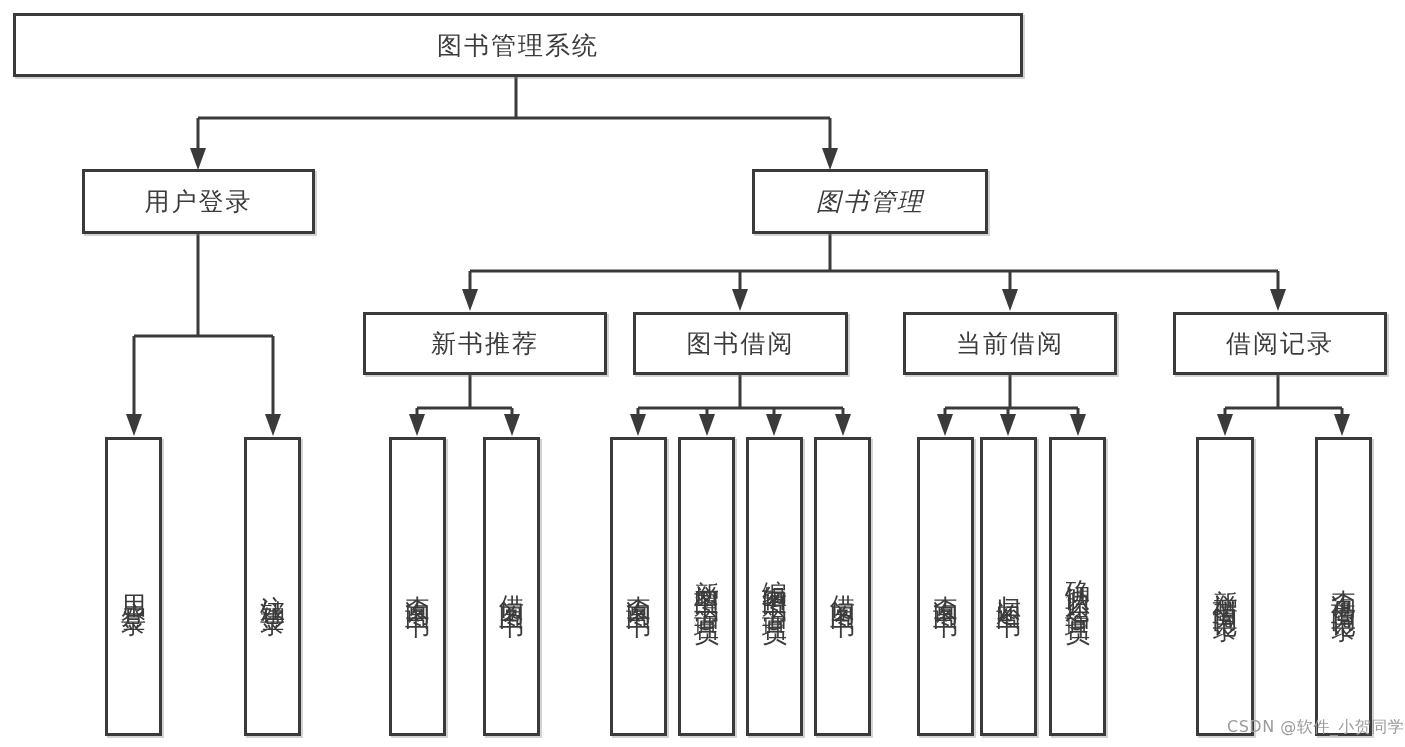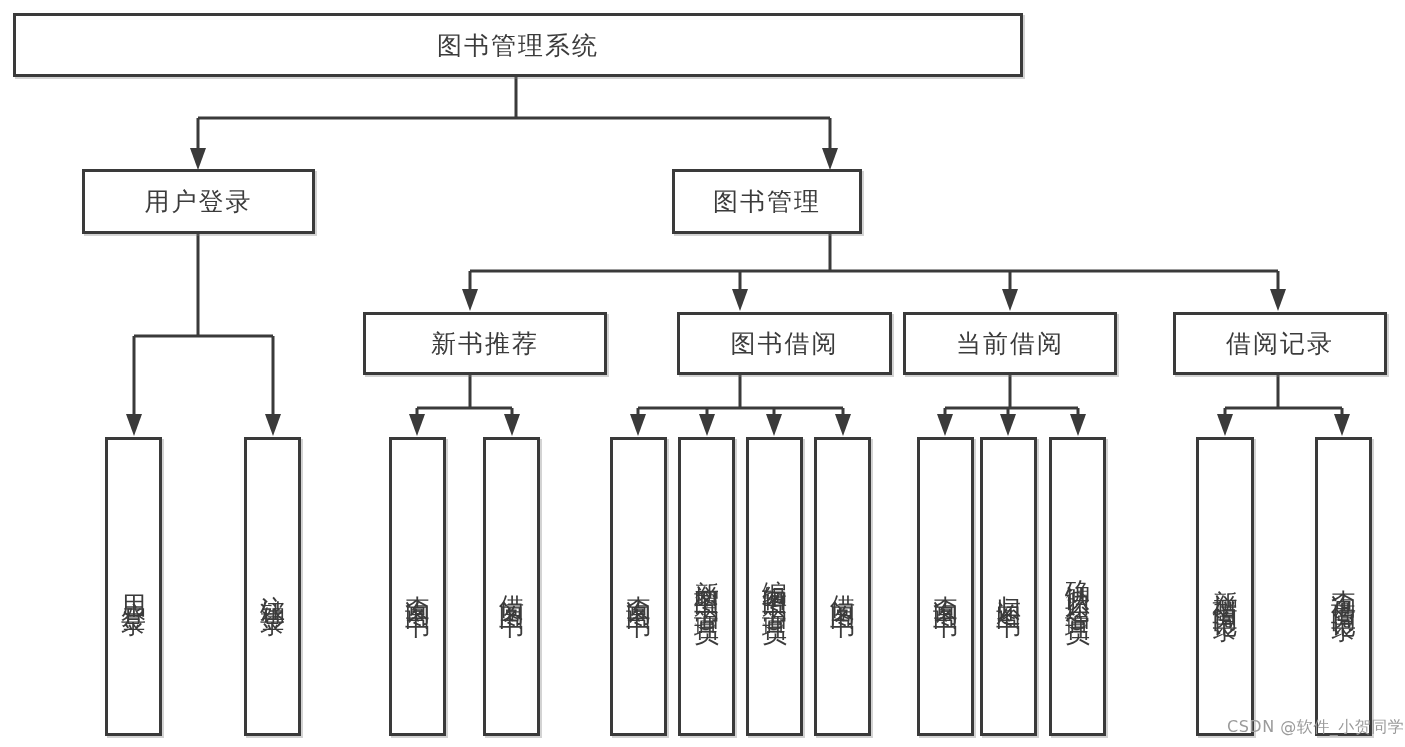--- a/index.html
+++ b/index.html
@@ -89,24 +89,24 @@
       <polygon points="1000,414 1016,414 1008,436"></polygon>
       <polygon points="1070,414 1086,414 1078,436"></polygon>
       <polygon points="1217,414 1233,414 1225,436"></polygon>
       <polygon points="1334,414 1350,414 1342,436"></polygon>
     </g>
   </svg>
 
   <div class="box" style="left:13px;top:13px;width:1010px;height:64px;">图书管理系统</div>
 
   <div class="box" style="left:82px;top:169px;width:233px;height:65px;">用户登录</div>
-  <div class="box" style="left:672px;top:169px;width:190px;height:65px;">图书管理</div>
+  <div class="box" style="left:752px;top:169px;width:236px;height:65px;font-style:italic;">图书管理</div>
 
   <div class="box" style="left:363px;top:312px;width:244px;height:63px;">新书推荐</div>
-  <div class="box" style="left:633px;top:312px;width:215px;height:63px;margin-left:44px;">图书借阅</div>
+  <div class="box" style="left:633px;top:312px;width:215px;height:63px;">图书借阅</div>
   <div class="box" style="left:1173px;top:312px;width:214px;height:63px;">借阅记录</div>
   <div class="box" style="left:903px;top:312px;width:214px;height:63px;">当前借阅</div>
 
   <div class="box vbox" style="left:105px;top:437px;width:57px;height:299px;">用户登录</div>
   <div class="box vbox" style="left:244px;top:437px;width:57px;height:299px;">注销登录</div>
 
   <div class="box vbox" style="left:389px;top:437px;width:57px;height:299px;">查询图书</div>
   <div class="box vbox" style="left:483px;top:437px;width:57px;height:299px;">借阅图书</div>
 
   <div class="box vbox" style="left:610px;top:437px;width:57px;height:299px;">查询图书</div>

